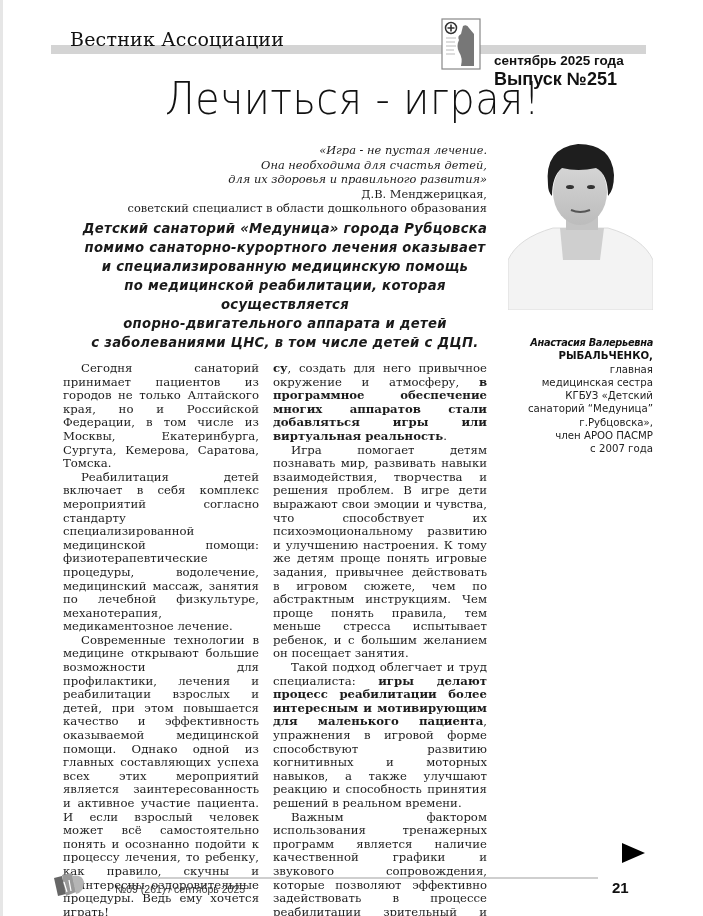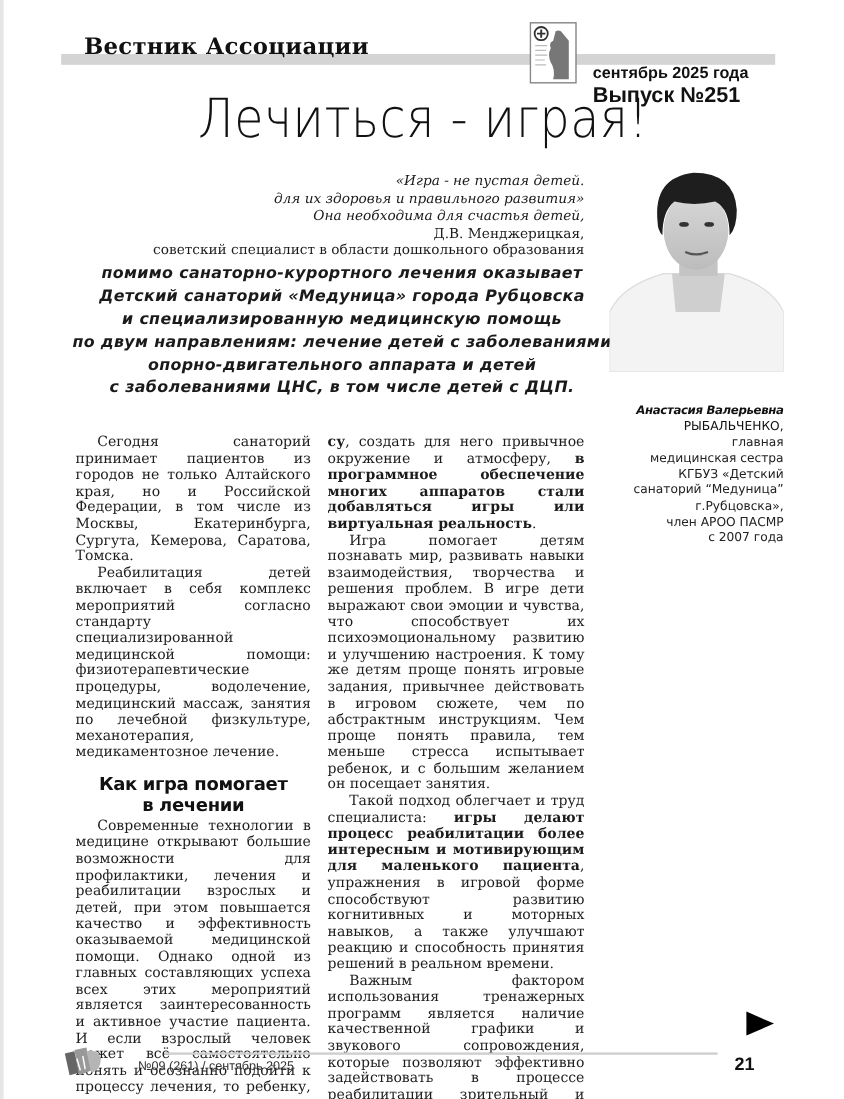--- a/index.html
+++ b/index.html
@@ -3,21 +3,21 @@
 <meta charset="utf-8">
 <style>
   html, body { margin: 0; padding: 0; background: #ffffff; }
   body { width: 703px; height: 916px; position: relative; overflow: hidden;
          font-family: "DejaVu Serif", serif; color: #1a1a1a; }
   .page-edge { position: absolute; left: 0; top: 0; bottom: 0; width: 3px; background: #e6e6e6; }
 
   
   .hdr-bar { position: absolute; left: 51px; top: 45px; width: 595px; height: 9px; background: #d4d4d4; }
   .hdr-left { position: absolute; left: 70px; top: 28px; font-family: "DejaVu Serif", serif;
-              font-weight: bold; font-size: 19px; color: #111; letter-spacing: 0.2px; }
+              font-weight: normal; font-size: 19px; color: #111; letter-spacing: 0.2px; }
   .hdr-logo { position: absolute; left: 441px; top: 18px; width: 40px; height: 52px; }
   .hdr-issue { position: absolute; left: 494px; top: 30px; font-family: "Liberation Sans", sans-serif;
                font-weight: bold; font-size: 18px; color: #111; margin-top: 39px; }
   .hdr-date { position: absolute; left: 494px; top: 53px; font-family: "Liberation Sans", sans-serif;
               font-weight: bold; font-size: 13.5px; color: #111; }
 
   .title { position: absolute; left: 0; width: 703px; top: 72px; text-align: center;
            font-family: "DejaVu Sans", sans-serif; font-weight: 200; font-size: 45px;
            color: #111; letter-spacing: 0.5px; transform: scaleX(0.88); transform-origin: 360px 0; }
 
@@ -30,21 +30,21 @@
   .lead { position: absolute; left: 60px; top: 219px; width: 450px; text-align: center;
           font-family: "DejaVu Sans", sans-serif; font-weight: bold; font-style: italic;
           font-size: 13.2px; line-height: 19px; color: #1a1a1a; letter-spacing: 0.3px; }
 
   
   .photo { position: absolute; left: 508px; top: 130px; width: 145px; height: 180px; }
 
   .caption { position: absolute; right: 50px; top: 336px; width: 200px; text-align: right;
              font-family: "DejaVu Sans", sans-serif; font-size: 10.2px; line-height: 13.3px; color: #222; }
   .caption .nm { font-weight: bold; font-style: italic; font-size: 9.8px; color: #111; letter-spacing: -0.3px; }
-  .caption .sn { font-weight: normal; font-size: 10.2px; color: #111; }
+  .caption .sn { font-weight: bold; font-size: 10.2px; color: #111; }
 
   
   .col { position: absolute; font-family: "DejaVu Serif", serif; font-size: 11.7px;
          line-height: 13.6px; color: #1c1c1c; text-align: justify; }
   .col1 { left: 63px; top: 362px; width: 196px; }
   .col2 { left: 273px; top: 362px; width: 214px; }
   .col p { margin: 0; text-indent: 18px; hyphens: auto; }
   .col b { font-weight: bold; }
   .subhead { font-family: "DejaVu Sans", sans-serif; font-weight: bold; font-size: 15px;
              line-height: 18px; text-align: center; margin: 10px 0 2px 0; color: #111; letter-spacing: -0.3px; }
@@ -73,32 +73,32 @@
   <path d="M10 6.5 V13.5 M6.5 10 H13.5" stroke="#333" stroke-width="1.6"></path>
   <path d="M22 8 Q26 6 28 10 L33 16 L33 48 L20 48 Q22 40 18 34 Q15 28 18 22 Q16 18 20 16 Z" fill="#777"></path>
   <path d="M5 20 H15 M5 24 H14 M5 28 H15 M5 32 H13 M5 36 H14" stroke="#bbb" stroke-width="1"></path>
 </svg>
 <div class="hdr-issue">Выпуск №251</div>
 <div class="hdr-date">сентябрь 2025 года</div>
 
 <div class="title">Лечиться - играя!</div>
 
 <div class="epi">
-  <div class="q">«Игра - не пустая детей.</div>
+  <div class="q">«Игра - не пустая лечение.</div>
+  <div class="q">Она необходима для счастья детей,</div>
   <div class="q">для их здоровья и правильного развития»</div>
-  <div class="q">Она необходима для счастья детей,</div>
   <div>Д.В. Менджерицкая,</div>
   <div>советский специалист в области дошкольного образования</div>
 </div>
 
 <div class="lead">
+  <div>Детский санаторий «Медуница» города Рубцовска</div>
   <div>помимо санаторно-курортного лечения оказывает</div>
-  <div>Детский санаторий «Медуница» города Рубцовска</div>
   <div>и специализированную медицинскую помощь</div>
-  <div>по двум направлениям: лечение детей с заболеваниями</div>
+  <div>по медицинской реабилитации, которая осуществляется</div>
   <div>опорно-двигательного аппарата и детей</div>
   <div>с заболеваниями ЦНС, в том числе детей с ДЦП.</div>
 </div>
 
 <svg class="photo" viewBox="0 0 145 180">
   <defs>
     <linearGradient id="sk" x1="0" y1="0" x2="0" y2="1">
       <stop offset="0" stop-color="#d8d8d8"></stop>
         <stop offset="1" stop-color="#bcbcbc"></stop>
     </linearGradient>
@@ -121,24 +121,20 @@
   <div>КГБУЗ «Детский</div>
   <div>санаторий “Медуница”</div>
   <div>г.Рубцовска»,</div>
   <div>член АРОО ПАСМР</div>
   <div>с 2007 года</div>
 </div>
 
 <div class="col col1">
   <p>Сегодня санаторий принимает пациентов из городов не только Алтайского края, но и Российской Федерации, в том числе из Москвы, Екатеринбурга, Сургута, Кемерова, Саратова, Томска.</p>
   <p>Реабилитация детей включает в себя комплекс мероприятий согласно стандарту специализированной медицинской помощи: физиотерапевтические процедуры, водолечение, медицинский массаж, занятия по лечебной физкультуре, механотерапия, медикаментозное лечение.</p>
-  <div class="subhead">
-    <div>Как игра помогает</div>
-    <div>в лечении</div>
-  </div>
   <p>Современные технологии в медицине открывают большие возможности для профилактики, лечения и реабилитации взрослых и детей, при этом повышается качество и эффективность оказываемой медицинской помощи. Однако одной из главных составляющих успеха всех этих мероприятий является заинтересованность и активное участие пациента. И если взрослый человек может всё самостоятельно понять и осознанно подойти к процессу лечения, то ребенку, как правило, скучны и неинтересны оздоровительные процедуры. Ведь ему хочется играть!</p>
 
 </div>
 
 <div class="col col2">
   <p style="text-indent:0"><b>су</b><span>, создать для него привычное окружение и атмосферу, </span><b>в программное обеспечение многих аппаратов стали добавляться игры или виртуальная реальность</b><span>.</span></p>
   <p>Игра помогает детям познавать мир, развивать навыки взаимодействия, творчества и решения проблем. В игре дети выражают свои эмоции и чувства, что способствует их психоэмоциональному развитию и улучшению настроения. К тому же детям проще понять игровые задания, привычнее действовать в игровом сюжете, чем по абстрактным инструкциям. Чем проще понять правила, тем меньше стресса испытывает ребенок, и с большим желанием он посещает занятия.</p>
   <p><span>Такой подход облегчает и труд специалиста: </span><b>игры делают процесс реабилитации более интересным и мотивирующим для маленького пациента</b><span>, упражнения в игровой форме способствуют развитию когнитивных и моторных навыков, а также улучшают реакцию и способность принятия решений в реальном времени.</span></p>
   <p>Важным фактором использования тренажерных программ является наличие качественной графики и звукового сопровождения, которые позволяют эффективно задействовать в процессе реабилитации зрительный и звуковой анализаторы пациента.</p>
 </div>

